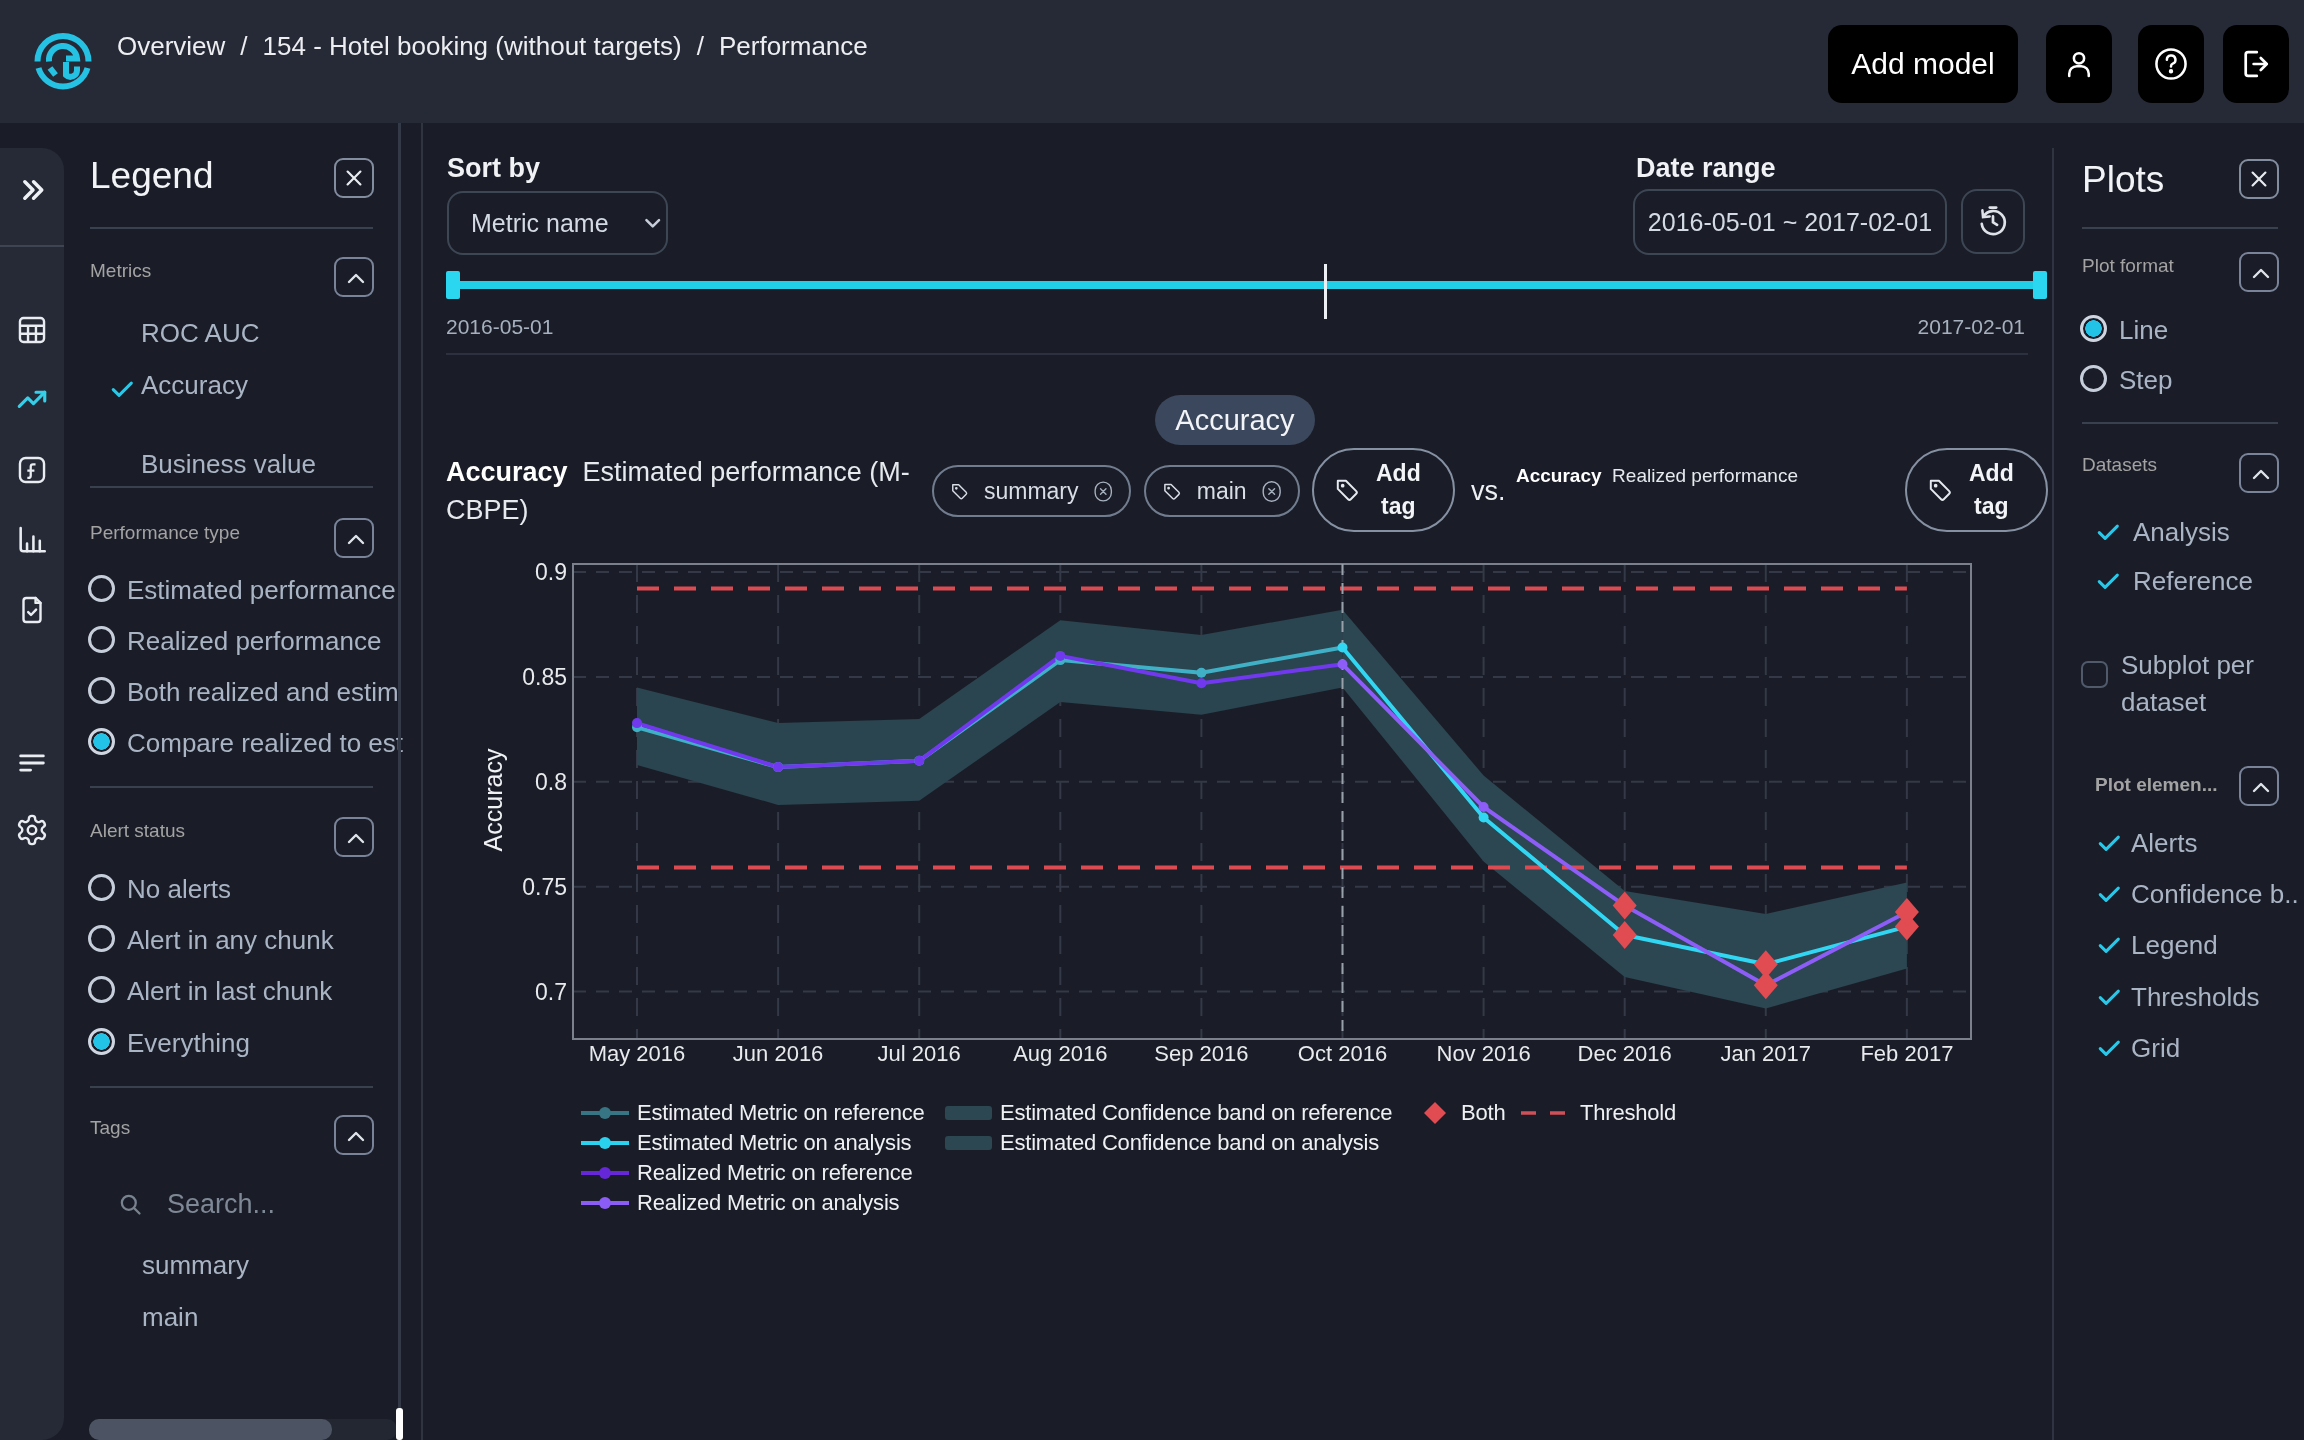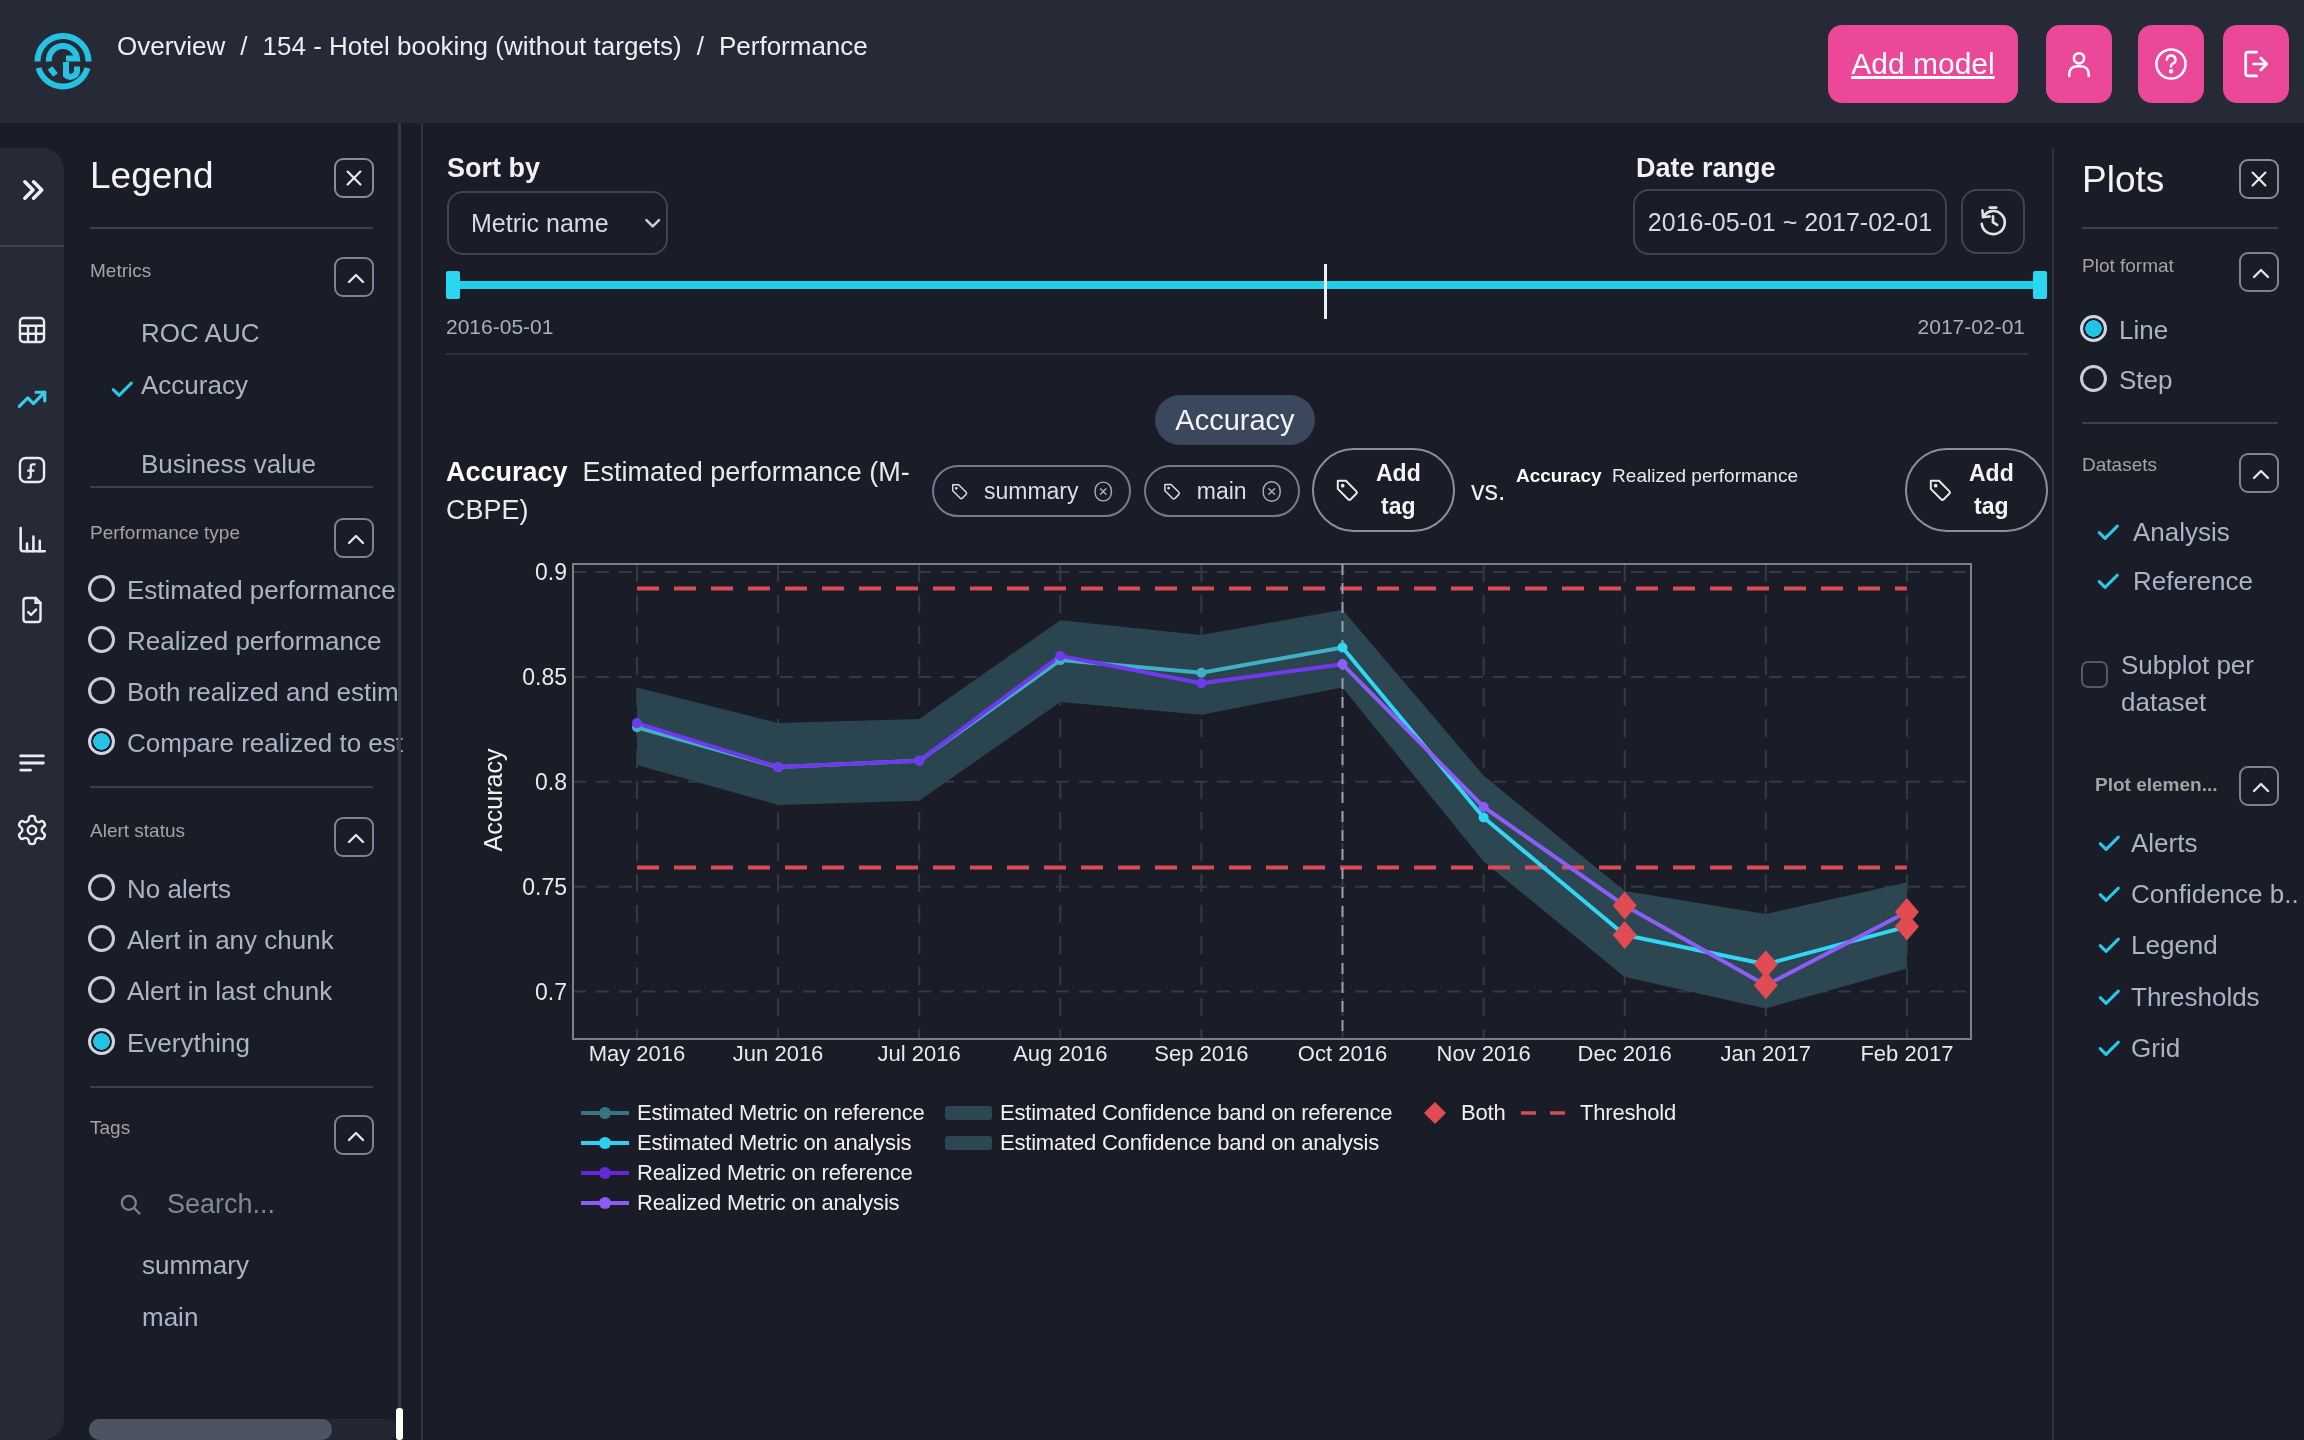--- a/index.html
+++ b/index.html
@@ -6,22 +6,22 @@
   html,body { width:2304px; height:1440px; overflow:hidden; background:#1a1d27;
     font-family:"Liberation Sans", sans-serif; }
   .abs { position:absolute; }
   #page { position:relative; width:2304px; height:1440px; background:#1a1d27; }
 
   
   #header { position:absolute; left:0; top:0; width:2304px; height:123px; background:#262a36; }
   #crumbs { position:absolute; left:117px; top:0; height:92px; display:flex; align-items:center;
     color:#eceef2; font-size:26px; }
   #crumbs .sep { margin:0 15px; color:#eceef2; }
-  .topbtn { position:absolute; top:25px; height:78px; background:#ec4899; border-radius:14px;
-    display:flex; align-items:center; justify-content:center; color:#fff;text-decoration:underline; }
+  .topbtn { position:absolute; top:25px; height:78px; background:#000000; border-radius:14px;
+    display:flex; align-items:center; justify-content:center; color:#fff; }
   #addmodel { left:1828px; width:190px; font-size:30px; }
   #btn-user { left:2046px; width:66px; }
   #btn-help { left:2138px; width:66px; }
   #btn-out  { left:2223px; width:66px; }
 
   
   #rail { position:absolute; left:0; top:148px; width:64px; height:1292px; background:#262a36;
     border-radius:0 22px 22px 0; }
   #rail .rdiv { position:absolute; left:0; top:97px; width:64px; height:2px; background:#3e4452; }
   .ric { position:absolute; left:15px; width:34px; height:34px; }

